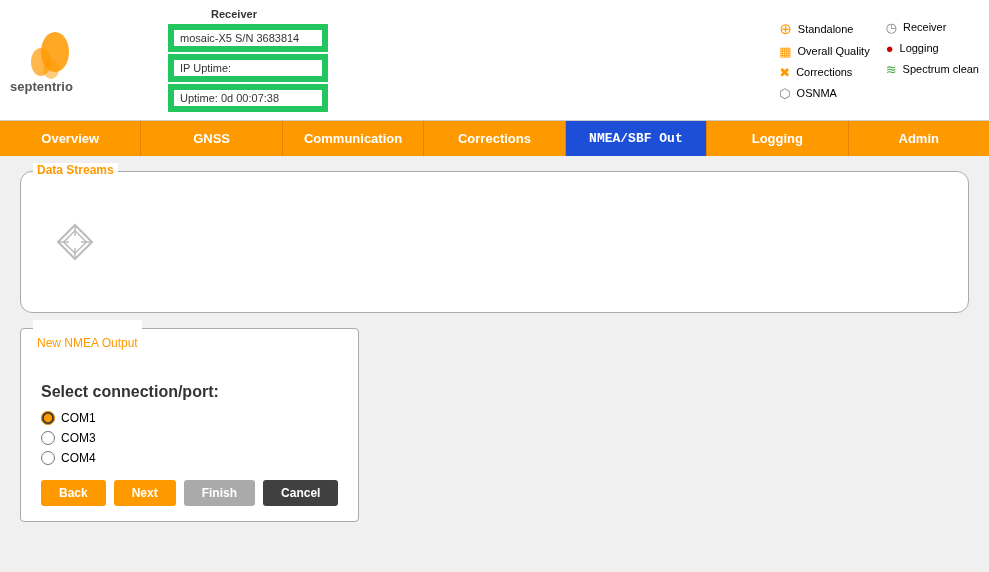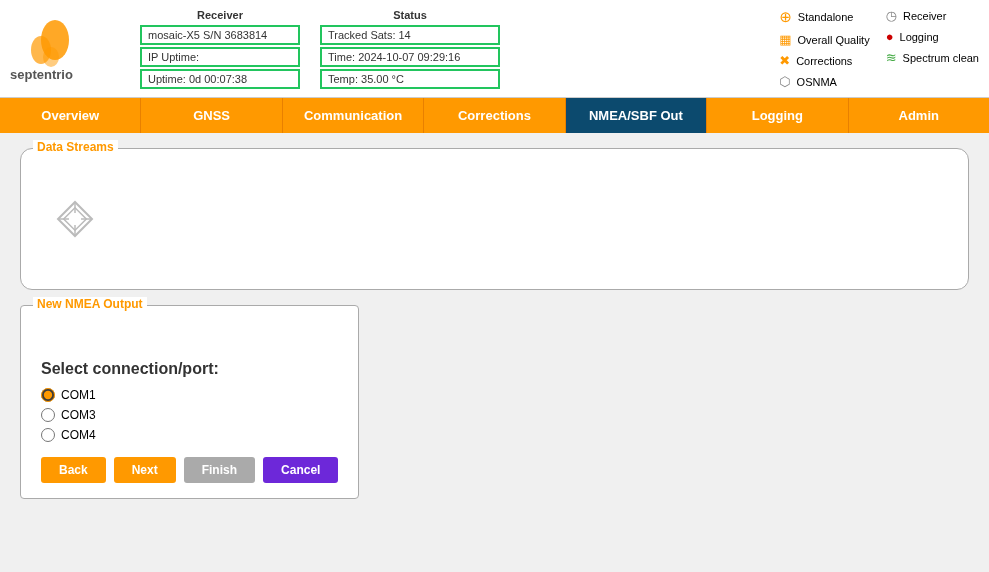--- a/index.html
+++ b/index.html
@@ -6,54 +6,54 @@
     body { font-family: Arial, sans-serif; font-size: 12px; background: #f0f0f0; width: 989px; height: 572px; overflow: hidden; }
 
     
     .header { display: flex; align-items: center; background: #fff; padding: 8px 10px; border-bottom: 1px solid #ccc; }
     .logo-area { display: flex; align-items: center; min-width: 130px; }
     .logo-icon { width: 50px; height: 60px; position: relative; }
 
     .info-tables { display: flex; gap: 20px; flex: 1; }
     .info-group { display: flex; flex-direction: column; gap: 2px; }
     .info-group-header { text-align: center; font-weight: bold; font-size: 11px; color: #333; margin-bottom: 2px; }
-    .info-cell { background: #fff; border: 2px solid #22c55e; padding: 2px 6px; font-size: 11px; color: #333; white-space: nowrap; min-width: 160px; }
+    .info-cell { background: #fff; border: 6px solid #22c55e; padding: 2px 6px; font-size: 11px; color: #333; white-space: nowrap; min-width: 160px; margin-left: 28px; }
     .info-cell-wide { min-width: 220px; }
     .info-cell-status { min-width: 180px; }
     .status-row { display: flex; align-items: center; gap: 6px; font-size: 11px; }
 
     
     .nav-bar { display: flex; background: #f90; }
     .nav-item { flex: 1; text-align: center; padding: 10px 0; font-size: 13px; font-weight: bold; color: #fff; cursor: pointer; border-right: 1px solid #e88000; }
     .nav-item:last-child { border-right: none; border-radius: 10px; }
-    .nav-item.active { background: #0c4a6e; color: #fff; }
+    .nav-item.active { background: #1d4ed8; color: #fff; font-family: Liberation Mono, monospace; }
 
     
     .main { padding: 15px 20px; background: #f0f0f0; }
 
     .section-box { border: 1px solid #aaa; border-radius: 12px; background: #fff; margin-bottom: 15px; padding: 10px 15px; position: relative; }
     .section-title { position: absolute; top: -9px; left: 12px; background: #fff; padding: 0 4px; color: #f90; font-size: 12px; font-weight: bold; }
 
     .data-streams-box { min-height: 120px; display: flex; align-items: center; justify-content: flex-start; padding: 20px 15px; }
 
     
     .nmea-box { border: 1px solid #aaa; border-radius: 4px; background: #fff; padding: 15px 20px; position: relative; display: inline-block; min-width: 270px; }
-    .nmea-title { position: absolute; top: -9px; left: 12px; background: #fff; padding: 0 4px; color: #f90; font-size: 12px; font-weight: bold; }
+    .nmea-title { position: absolute; top: -9px; left: 12px; background: #fff; padding: 16px 4px; color: #f90; font-size: 12px; font-weight: normal; }
 
     .select-label { font-size: 16px; color: #333; margin-bottom: 10px; font-weight: bold; margin-top: 39px; }
 
     .radio-group { display: flex; flex-direction: column; gap: 6px; margin-bottom: 15px; }
     .radio-item { display: flex; align-items: center; gap: 6px; font-size: 12px; cursor: pointer; }
     .radio-item input[type="radio"] { accent-color: #f90; width: 14px; height: 14px; }
 
     .btn-row { display: flex; gap: 8px; }
     .btn { padding: 6px 18px; border: none; border-radius: 3px; font-size: 12px; font-weight: bold; cursor: pointer; }
     .btn-orange { background: #f90; color: #fff; }
     .btn-gray { background: #aaa; color: #fff; cursor: default; }
-    .btn-cancel { background: #6d28d9; color: #fff; }
+    .btn-cancel { background: #404040; color: #fff; }
   </style>
 </head>
 <body>
 
 <div class="header">
 
   <div class="logo-area">
     <div style="display:flex; flex-direction:column; align-items:flex-end;">
       <svg class="logo-icon" viewBox="0 0 50 60">
         <ellipse cx="32" cy="25" rx="14" ry="20" fill="#f90" opacity="0.85"></ellipse>
@@ -67,26 +67,20 @@
   <div class="info-tables">
 
     <div class="info-group">
       <div class="info-group-header">Receiver</div>
       <div class="info-cell">mosaic-X5 S/N 3683814</div>
       <div class="info-cell">IP Uptime:</div>
       <div class="info-cell">Uptime: 0d 00:07:38</div>
     </div>
 
 
-    <div class="info-group">
-      <div class="info-group-header">Status</div>
-      <div class="info-cell info-cell-status">Tracked Sats: 14</div>
-      <div class="info-cell info-cell-status">Time: 2024-10-07 09:29:16</div>
-      <div class="info-cell info-cell-status">Temp: 35.00 °C</div>
-    </div>
   </div>
 
   <div style="display:flex; gap:16px; margin-left:10px;">
     <div style="display:flex; flex-direction:column; gap:6px;">
       <div class="status-row">
         <span style="color:#f90; font-size:15px;">⊕</span>
         <span>Standalone</span>
       </div>
       <div class="status-row">
         <span style="color:#f90; font-size:13px;">▦</span>

